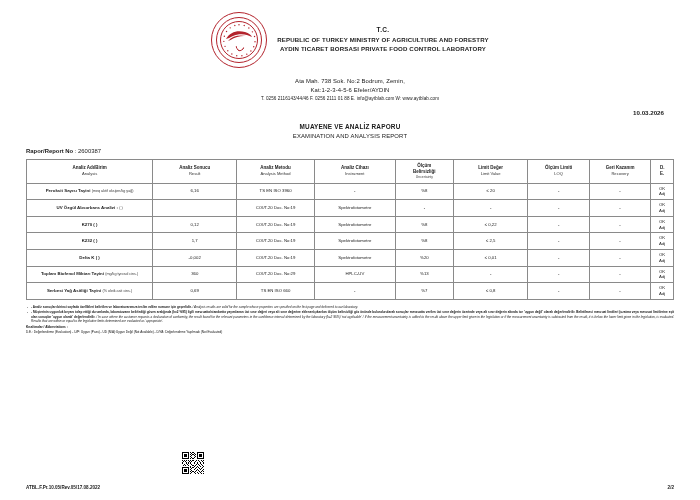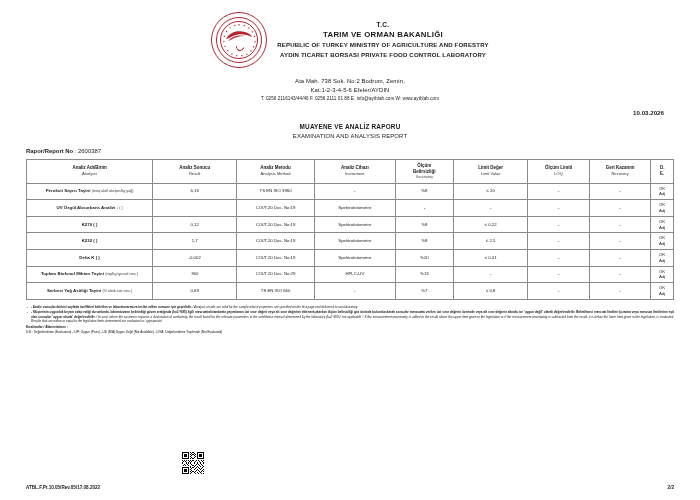--- a/index.html
+++ b/index.html
@@ -252,21 +252,20 @@
           <circle cx="4.4" cy="30.1" r="1.1"></circle>
             <circle cx="5.2" cy="22.1" r="1.1"></circle>
           <circle cx="8.6" cy="14.9" r="1.1"></circle>
             <circle cx="14.3" cy="9.1" r="1.1"></circle>
           <circle cx="21.5" cy="5.4" r="1.1"></circle>
         </g>
       </svg>
     </div>
     <div class="head-text">
       <div class="ht-tc">T.C.</div>
-      <div class="ht-l1">TARIM VE ORMAN BAKANLIĞI</div>
       <div class="ht-e1">REPUBLIC OF TURKEY MINISTRY OF AGRICULTURE AND FORESTRY</div>
       <div class="ht-e2">AYDIN TICARET BORSASI PRIVATE FOOD CONTROL LABORATORY</div>
     </div>
   </div>
 
   <div class="address">
     <div class="addr-line">Ata Mah. 738 Sok. No:2 Bodrum, Zemin,</div>
     <div class="addr-line">Kat:1-2-3-4-5-6 Efeler/AYDIN</div>
     <div class="addr-contact">T. 0256 2116143/44/46 F. 0256 2111 01 88 E. info@aytblab.com W: www.aytblab.com</div>
   </div>

